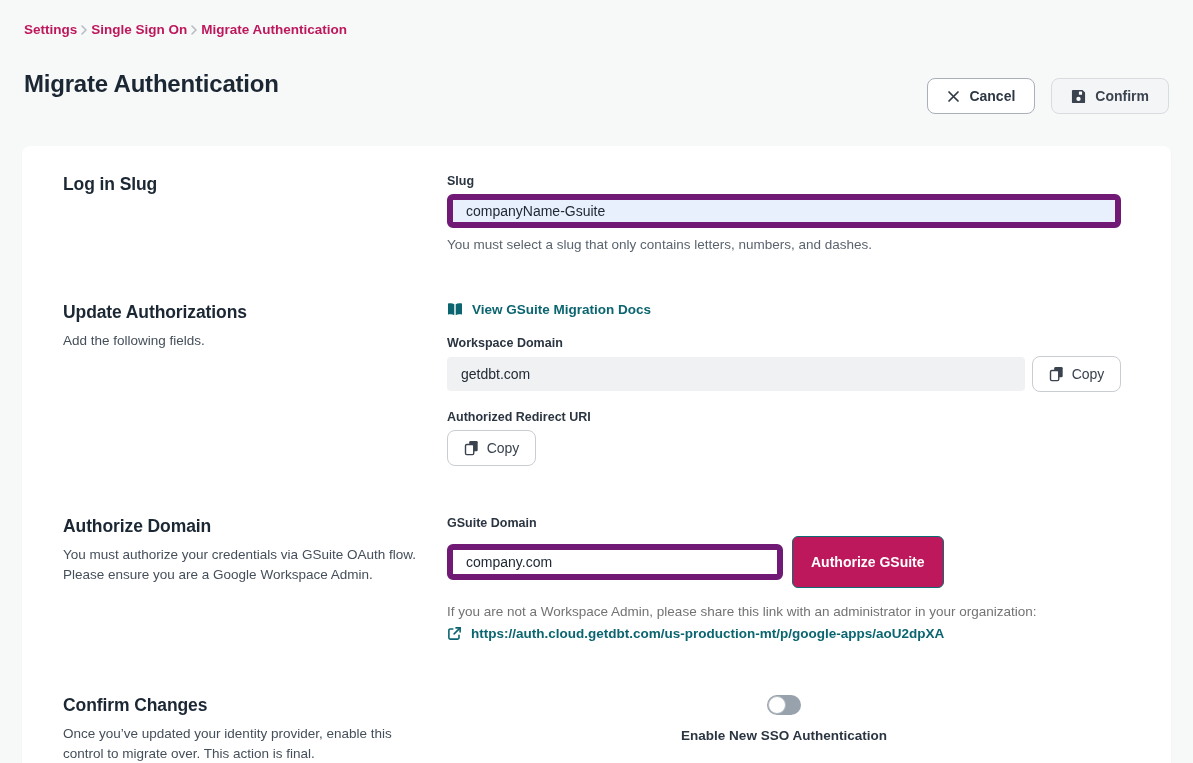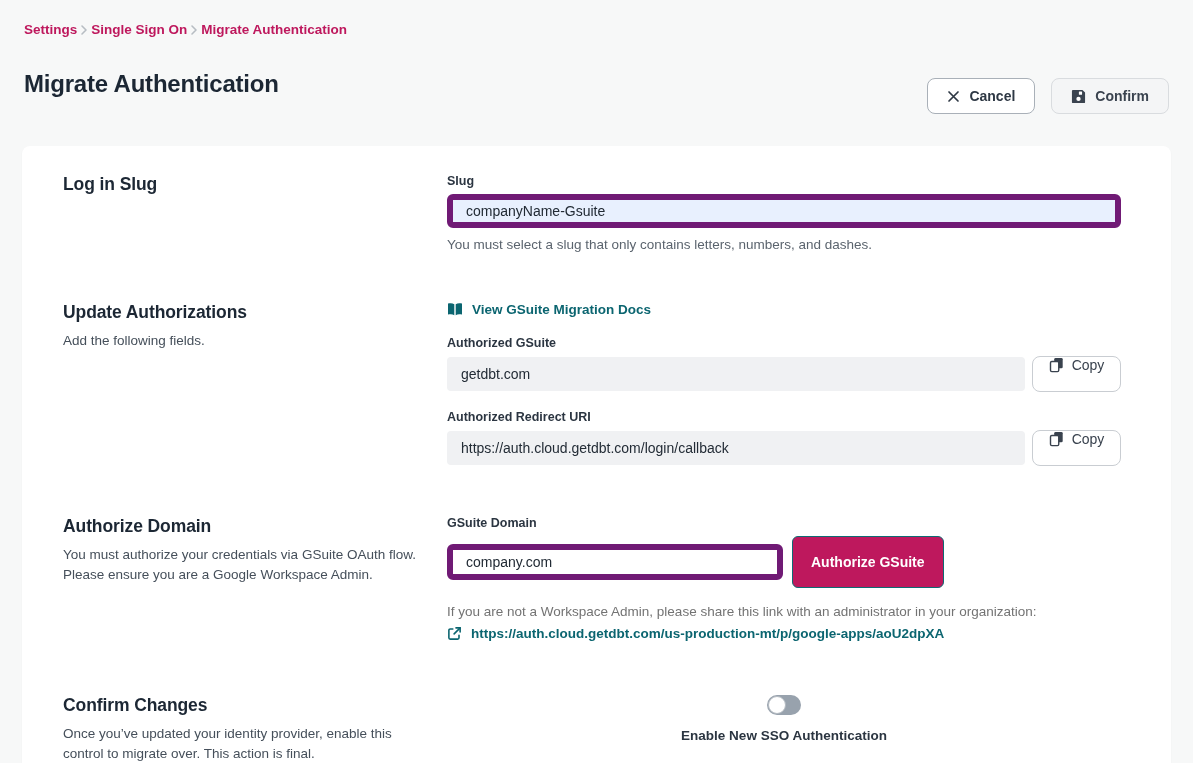--- a/index.html
+++ b/index.html
@@ -56,21 +56,21 @@
 
   .readonly-row { display: flex; align-items: center; gap: 7px; }
   .readonly-field {
     flex: 1; height: 34px; border-radius: 4px; background: #f0f1f3;
     display: flex; align-items: center; padding: 0 14px;
     font-size: 14px; color: #232c36; white-space: nowrap; overflow: hidden;
   }
   .btn-copy {
     flex: none; width: 89px; height: 36px; background: #ffffff;
     border: 1px solid #c9cdd2; border-radius: 8px; color: #39424e;
-    display: inline-flex; align-items: flex-start; justify-content: center; gap: 8px;
+    display: inline-flex; align-items: center; justify-content: center; gap: 8px;
     font-family: inherit; font-size: 14px; font-weight: 400; cursor: pointer;
   }
 
   .docs-link { display: inline-flex; align-items: center; gap: 9px; cursor: pointer; margin-bottom: 19px; }
   .docs-link span { font-size: 13.5px; font-weight: 700; color: #0b6570; }
 
   .field-label-gap { margin-top: 18px; }
 
   .gsuite-row { display: flex; align-items: center; gap: 9px; }
   .gsuite-input { width: 336px; height: 36px; flex: none; }
@@ -164,37 +164,36 @@
       <div class="docs-link">
         <span>
           <svg width="16" height="15" viewBox="0 0 16 15">
             <path d="M1 1.6c2.4-.8 4.6-.6 6.3.7v11c-1.7-1.3-3.9-1.5-6.3-.7V1.6z" fill="#0b6570"></path>
             <path d="M15 1.6c-2.4-.8-4.6-.6-6.3.7v11c1.7-1.3 3.9-1.5 6.3-.7V1.6z" fill="#0b6570"></path>
           </svg>
         </span>
         <span>View GSuite Migration Docs</span>
       </div>
 
-      <div class="field-label">Authorized GSuite</div>
+      <div class="field-label">Workspace Domain</div>
       <div class="readonly-row">
         <div class="readonly-field">getdbt.com</div>
         <button class="btn-copy">
           <span>
             <svg width="15" height="16" viewBox="0 0 16 17">
               <rect x="5.6" y="1" width="9" height="11" rx="1.4" fill="#39424e"></rect>
               <rect x="1.6" y="4.8" width="8.8" height="10.8" rx="1.4" fill="#ffffff" stroke="#39424e" stroke-width="1.5"></rect>
             </svg>
           </span>
           <span>Copy</span>
         </button>
       </div>
 
       <div class="field-label field-label-gap">Authorized Redirect URI</div>
       <div class="readonly-row">
-        <div class="readonly-field">https://auth.cloud.getdbt.com/login/callback</div>
         <button class="btn-copy">
           <span>
             <svg width="15" height="16" viewBox="0 0 16 17">
               <rect x="5.6" y="1" width="9" height="11" rx="1.4" fill="#39424e"></rect>
               <rect x="1.6" y="4.8" width="8.8" height="10.8" rx="1.4" fill="#ffffff" stroke="#39424e" stroke-width="1.5"></rect>
             </svg>
           </span>
           <span>Copy</span>
         </button>
       </div>

